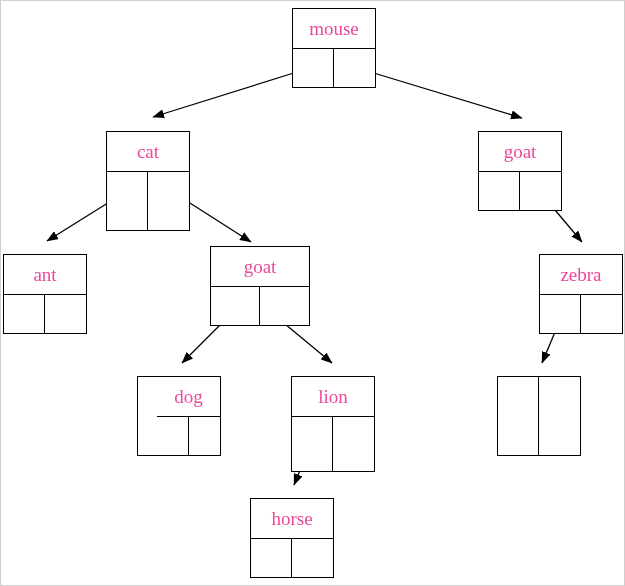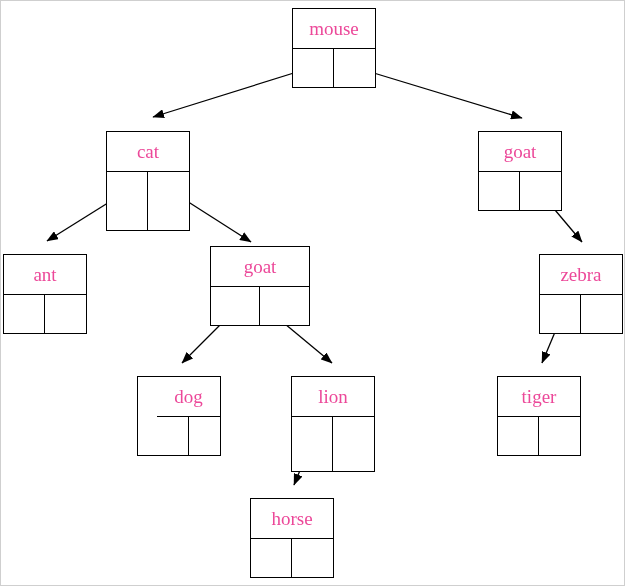--- a/index.html
+++ b/index.html
@@ -135,21 +135,20 @@
         </div>
       </div>
       <div class="node" style="left: 290px; top: 375px; width: 84px; height: 96px;">
         <div class="node-label">lion</div>
         <div class="node-pointers">
           <div class="ptr left"></div>
           <div class="ptr right"></div>
         </div>
       </div>
       <div class="node" style="left: 496px; top: 375px; width: 84px; height: 80px;">
-        <div class="node-label">tiger</div>
         <div class="node-pointers">
           <div class="ptr left"></div>
           <div class="ptr right"></div>
         </div>
       </div>
       <div class="node" style="left: 249px; top: 497px; width: 84px; height: 80px;">
         <div class="node-label">horse</div>
         <div class="node-pointers">
           <div class="ptr left"></div>
           <div class="ptr right"></div>

